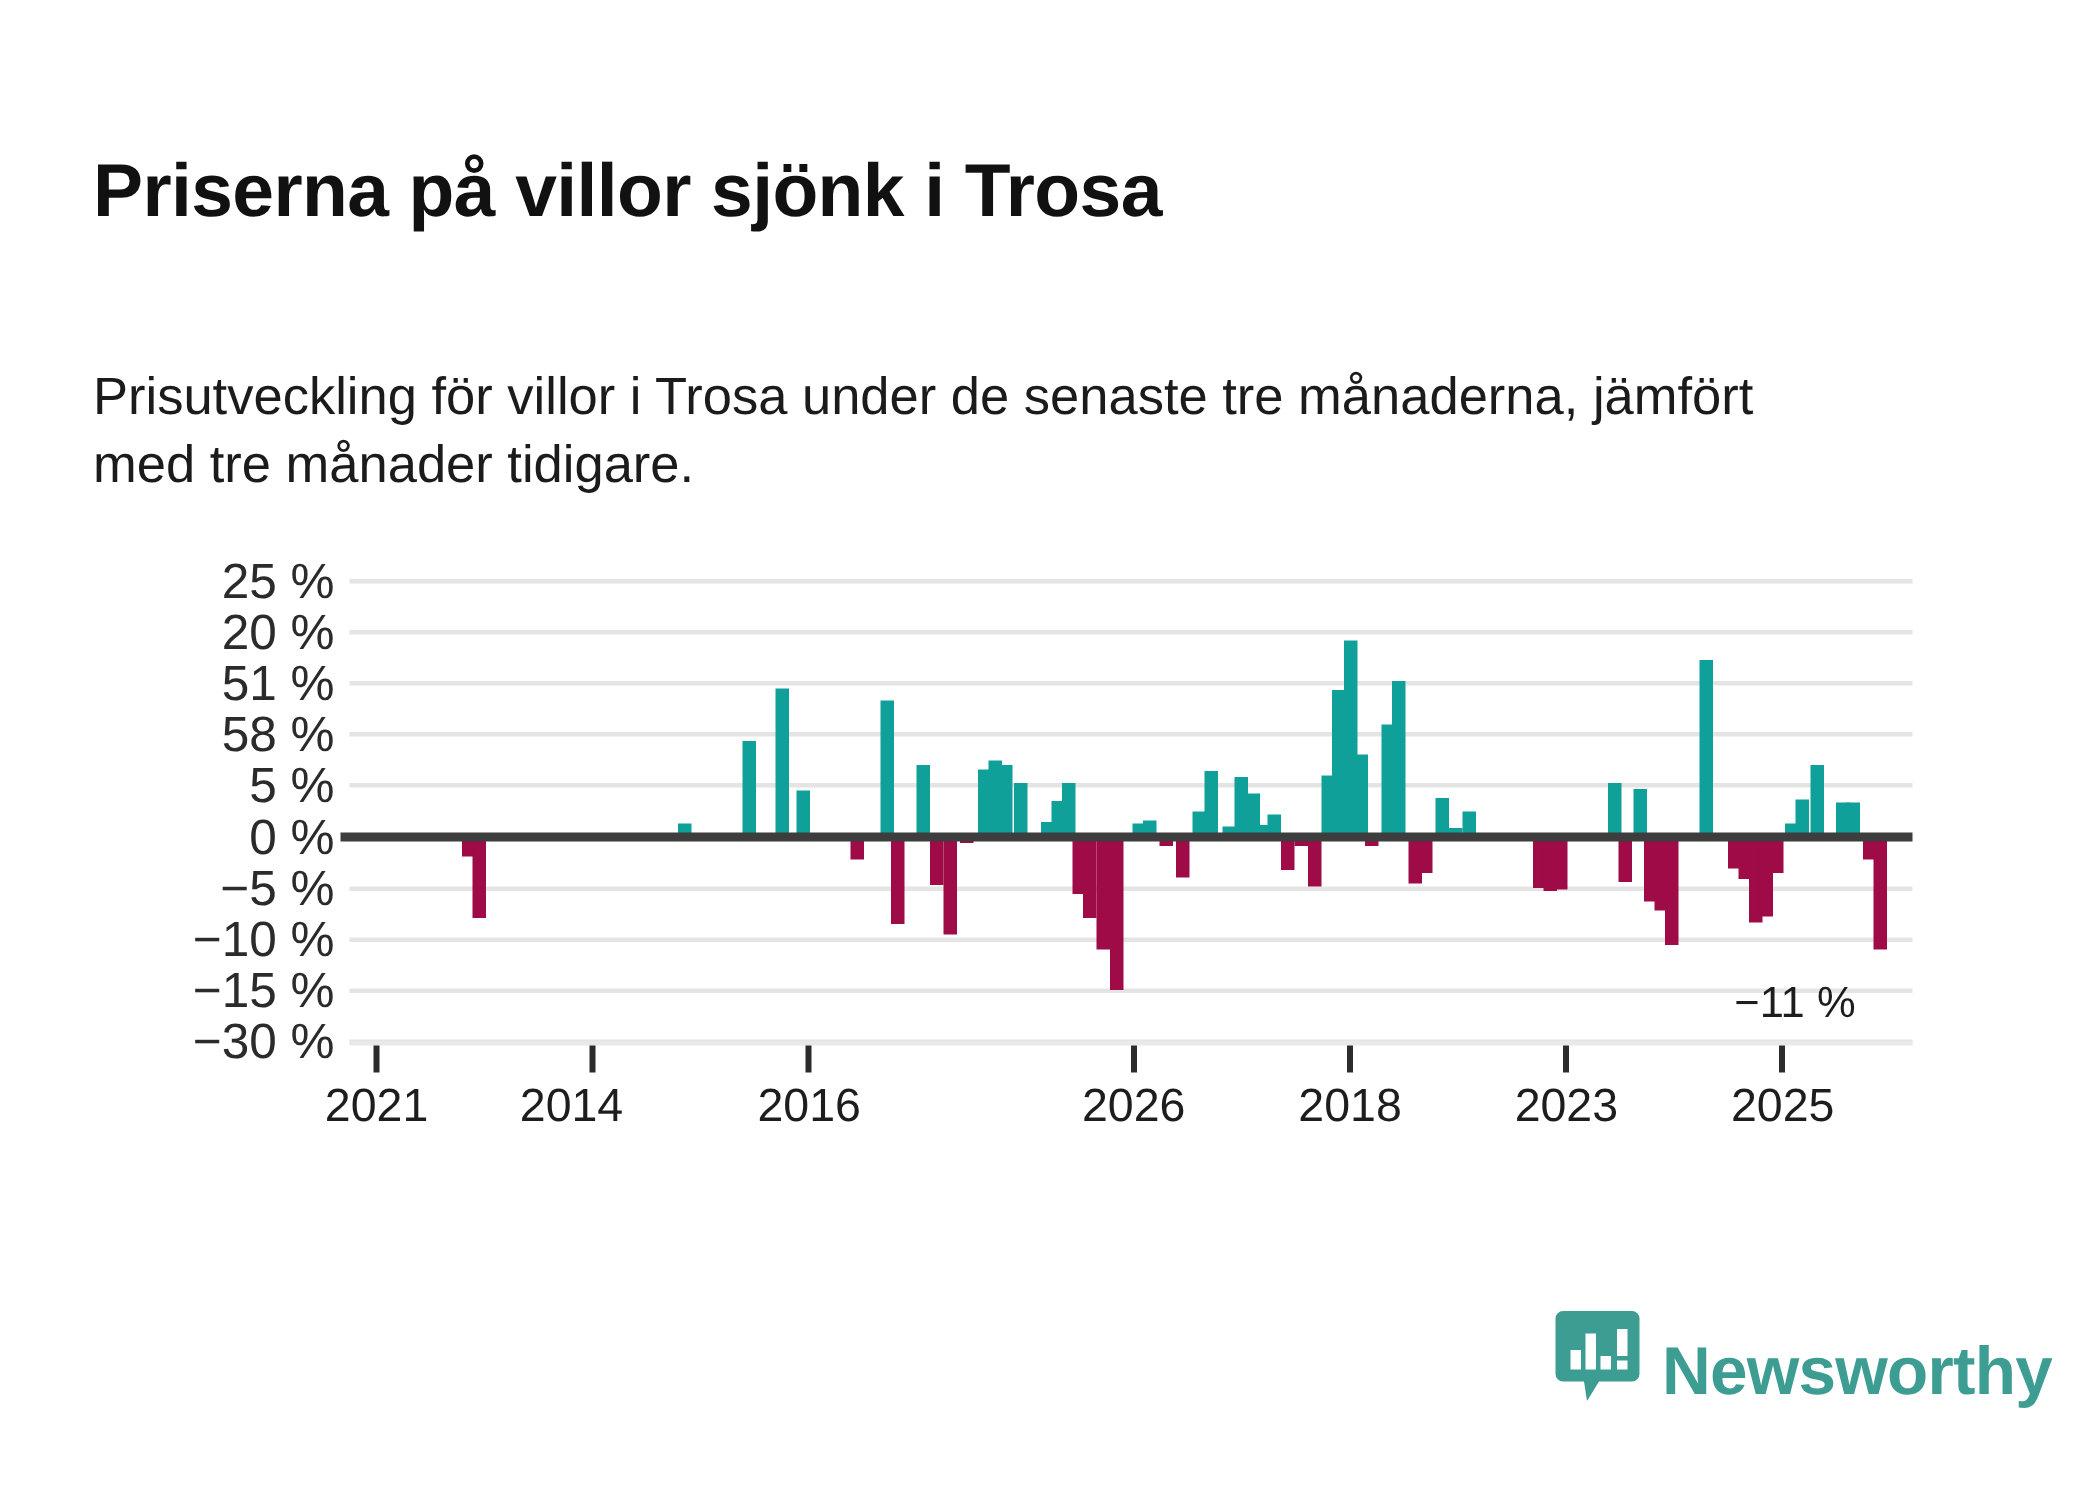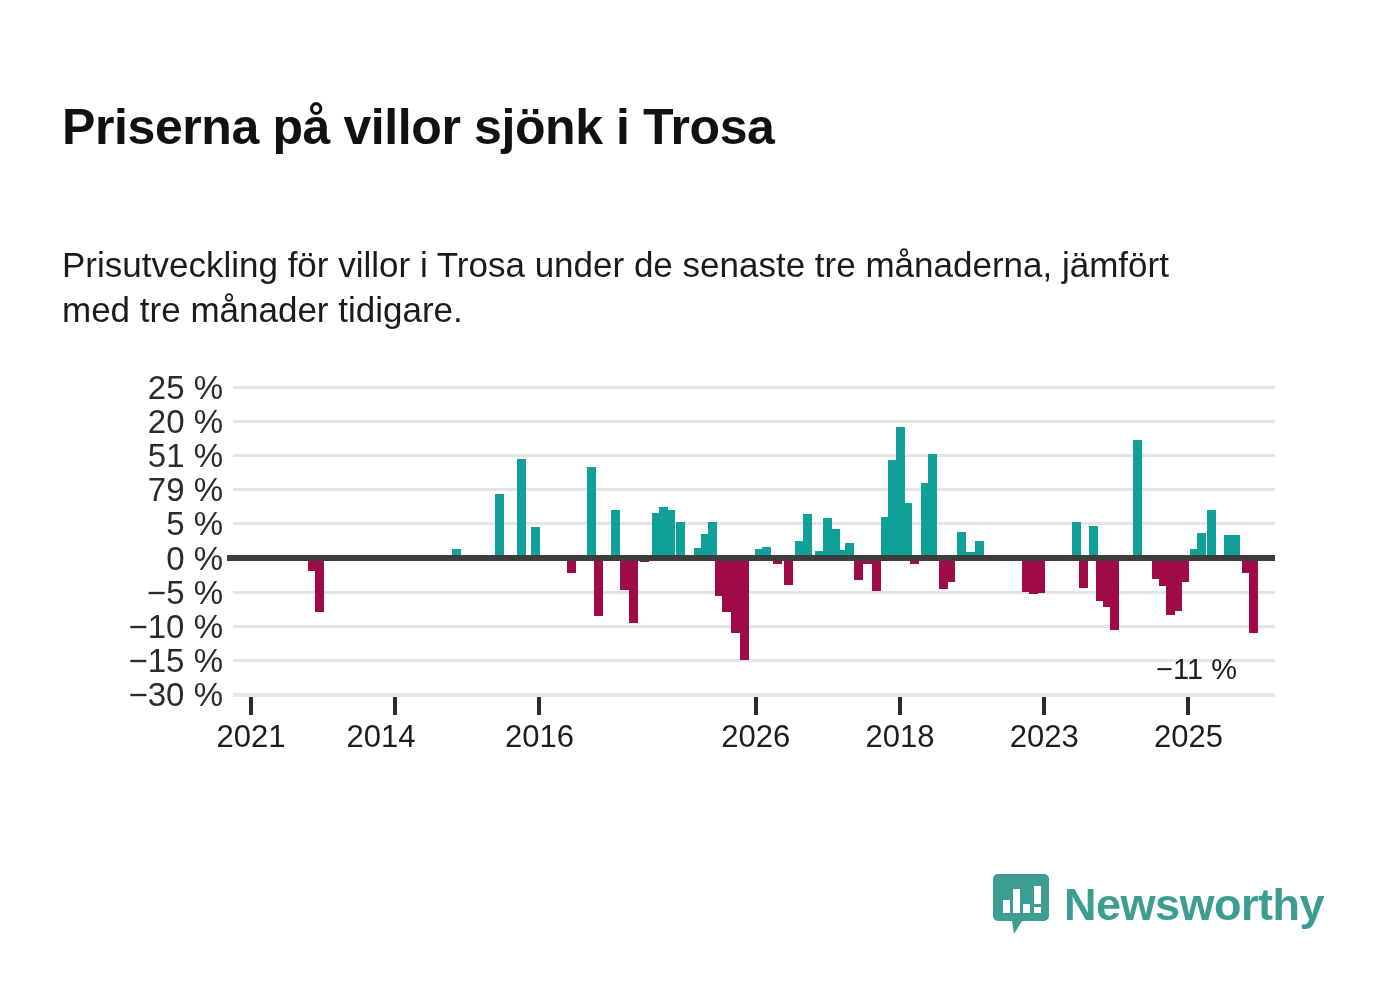--- a/index.html
+++ b/index.html
@@ -135,24 +135,24 @@
   .annotation {
     position: absolute;
     font-size: 29px;
     color: #1d1d1d;
     white-space: nowrap;
   }
 
   
   .logo {
     position: absolute;
-    left: 992px;
+    left: 1036px;
     top: 872px;
     display: flex;
-    align-items: center;
+    align-items: flex-end;
     gap: 14px;
   }
   .logo-mark {
     width: 58px;
     height: 64px;
     position: relative;
   }
   .logo-text {
     font-size: 45px;
     font-weight: 700;
@@ -168,21 +168,21 @@
 
   <h1 class="headline">Priserna på villor sjönk i Trosa</h1>
   <p class="subhead">Prisutveckling för villor i Trosa under de senaste tre månaderna, jämfört med tre månader tidigare.</p>
 
   <div class="chart">
 
     <div class="ylabels" id="ylabels">
         <div class="ylabel" style="top: 0px;">25 %</div>
         <div class="ylabel" style="top: 34.1111px;">20 %</div>
         <div class="ylabel" style="top: 68.2222px;">51 %</div>
-        <div class="ylabel" style="top: 102.333px;">79 %</div>
+        <div class="ylabel" style="top: 102.333px;">58 %</div>
         <div class="ylabel" style="top: 136.444px;">5 %</div>
         <div class="ylabel" style="top: 170.556px;">0 %</div>
         <div class="ylabel" style="top: 204.667px;">−5 %</div>
         <div class="ylabel" style="top: 238.778px;">−10 %</div>
         <div class="ylabel" style="top: 272.889px;">−15 %</div>
         <div class="ylabel" style="top: 307px;">−30 %</div>
       </div>
 
     <div class="plot" id="plot">
         <div class="gridline" style="top: -1px;"></div>

